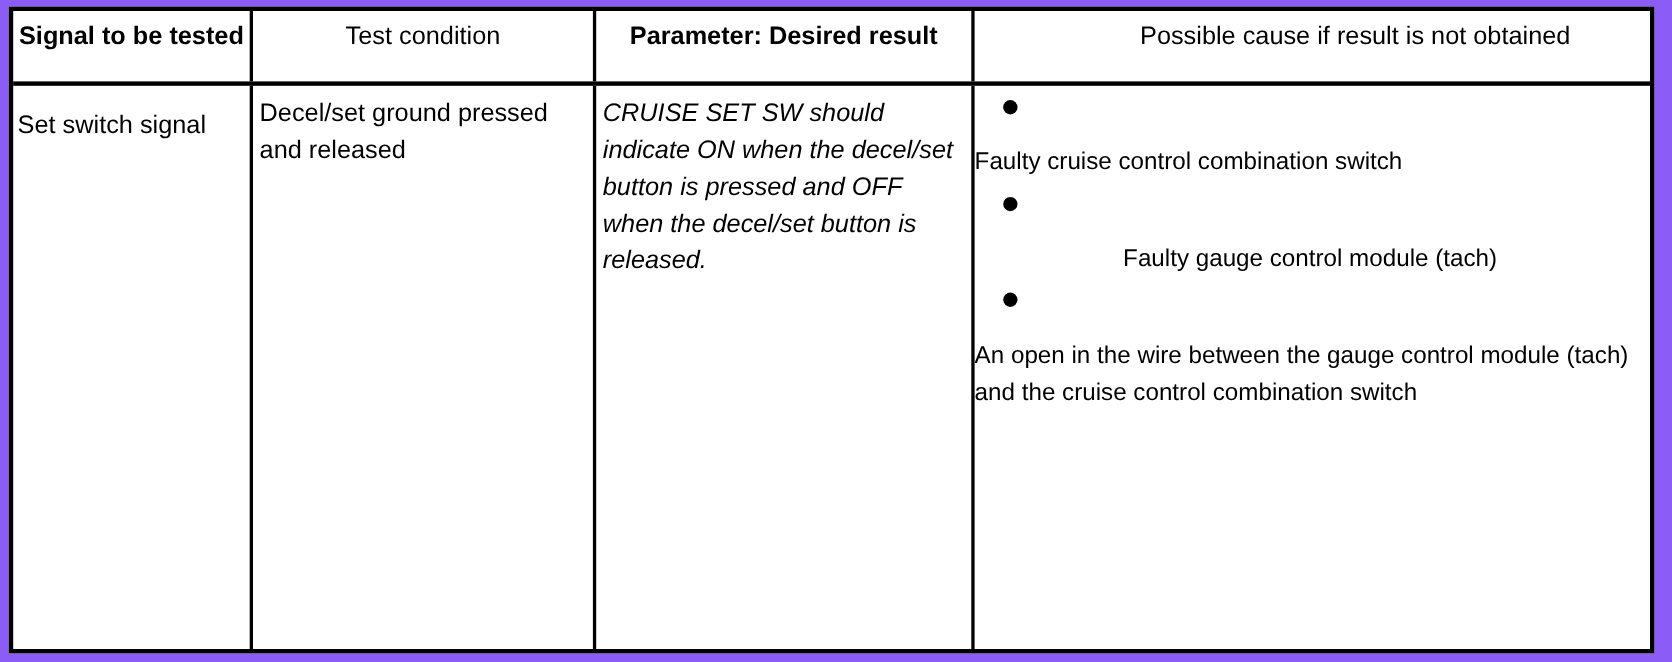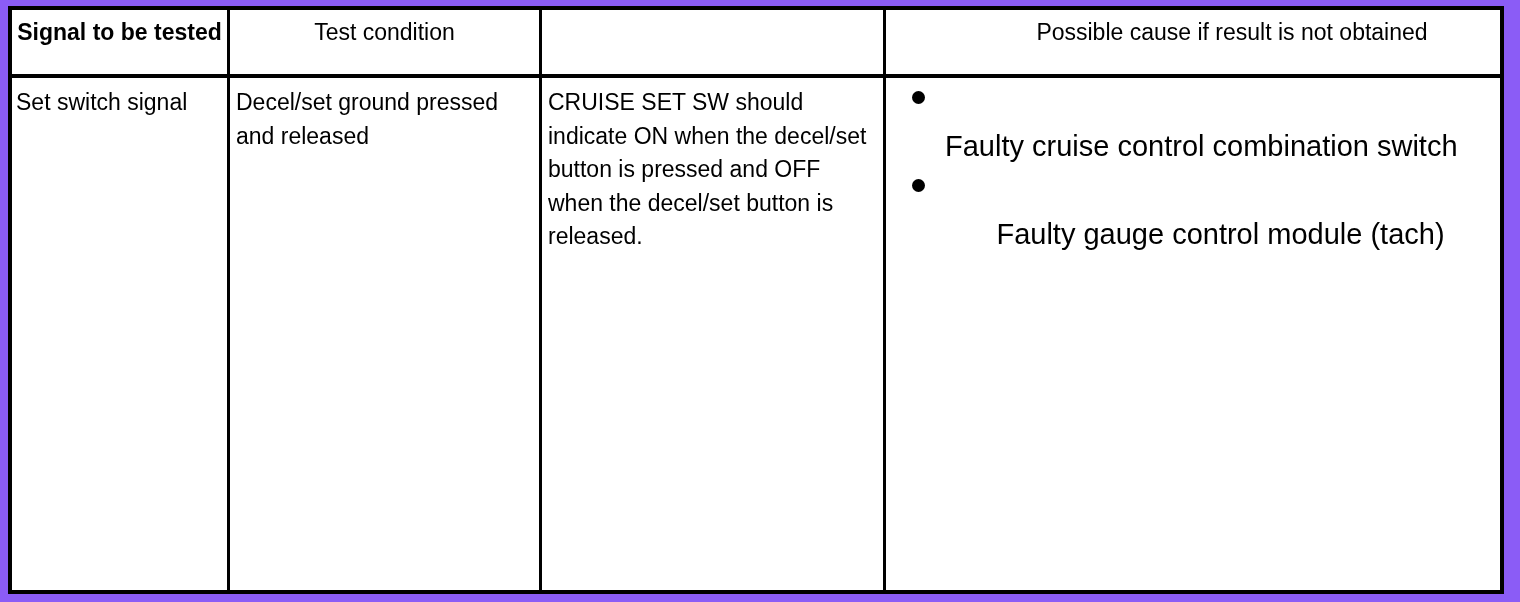--- a/index.html
+++ b/index.html
@@ -100,23 +100,23 @@
   
   .bcell {
     position: absolute;
     top: 0;
     bottom: 0;
     box-sizing: border-box;
     font-size: 23px;
     line-height: 33.5px;
     padding-top: 8px;
   }
-  .bcell.c1 { left: 0px;   width: 215px; padding-left: 4px;  padding-right: 2px; }
+  .bcell.c1 { left: 0px;   width: 215px; padding-left: 4px;  padding-right: 2px; margin-top: 11px; }
   .bcell.c2 { left: 218px; width: 309px; padding-left: 6px;  padding-right: 4px; }
-  .bcell.c3 { left: 530px; width: 341px; padding-left: 6px;  padding-right: 4px; }
+  .bcell.c3 { left: 530px; width: 341px; padding-left: 6px;  padding-right: 4px; font-style: italic; }
   .bcell.c4 { left: 874px; width: 614px; padding-left: 0;    padding-right: 4px; }
 
   .celltext { white-space: pre-line; }
 
   
   .cause-list {
     position: relative;
     margin: 0;
     padding: 0;
     list-style: none;
@@ -129,23 +129,22 @@
     position: absolute;
     left: 26px;
     top: 5px;
     width: 13px;
     height: 13px;
     border-radius: 50%;
     background: #000000;
   }
   .cause-text {
     display: block;
-    margin-left: 59px;
     padding-top: 44px;
-    font-size: 29px;
+    font-size: 22px;
     line-height: 33.5px;
   }
   .cause-item.ci-0 .cause-text { padding-top: 44px; }
   .cause-item.ci-1 .cause-text { padding-top: 44px; text-align: center; }
   .cause-item.ci-2 .cause-text { padding-top: 45px; }
   .cause-item.ci-3 .cause-text { padding-top: 45px; }
 
   .cause-item.ci-0 { margin-bottom: 10px; }
   .cause-item.ci-1 { margin-bottom: 10px; }
   .cause-item.ci-2 { margin-bottom: 10px; }
@@ -156,20 +155,23 @@
 <div class="page">
 
   <div class="spec-table">
 
     <div class="thead">
       <div class="hcell c1 bold">
         <span class="htext">Signal to be tested</span>
       </div>
       <div class="hcell c2">
         <span class="htext">Test condition</span>
+      </div>
+      <div class="hcell c3 bold">
+        <span class="htext">Parameter: Desired result</span>
       </div>
       <div class="hcell c4">
         <span class="htext">Possible cause if result is not obtained</span>
       </div>
     </div>
 
     <div class="head-sep"></div>
 
     <div class="tbody">
 
@@ -188,20 +190,24 @@
       <div class="bcell c4">
         <ul class="cause-list">
           <li class="cause-item ci-0">
             <span class="cause-bullet"></span>
             <span class="cause-text">Faulty cruise control combination switch</span>
           </li>
           <li class="cause-item ci-1">
             <span class="cause-bullet"></span>
             <span class="cause-text">Faulty gauge control module (tach)</span>
           </li>
+          <li class="cause-item ci-2">
+            <span class="cause-bullet"></span>
+            <span class="cause-text">An open in the wire between the gauge control module (tach) and the cruise control combination switch</span>
+          </li>
         </ul>
       </div>
 
       <div class="vdiv d1"></div>
       <div class="vdiv d2"></div>
       <div class="vdiv d3"></div>
     </div>
 
     <div class="vdiv d1" style="top:0;height:64px;bottom:auto;"></div>
     <div class="vdiv d2" style="top:0;height:64px;bottom:auto;"></div>

